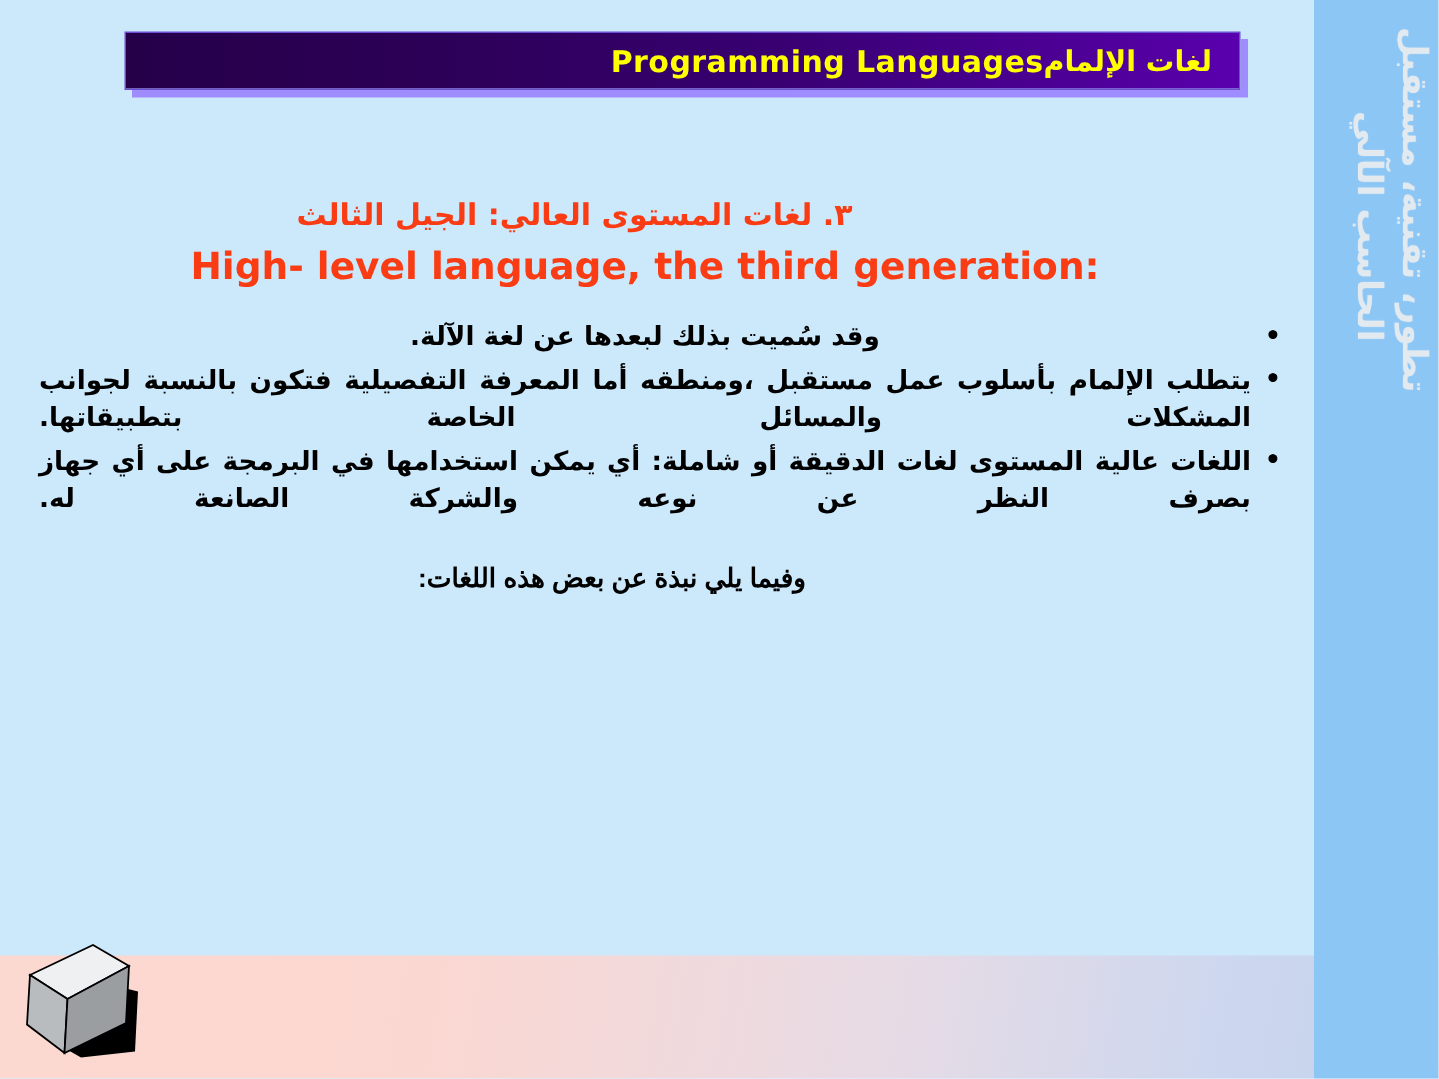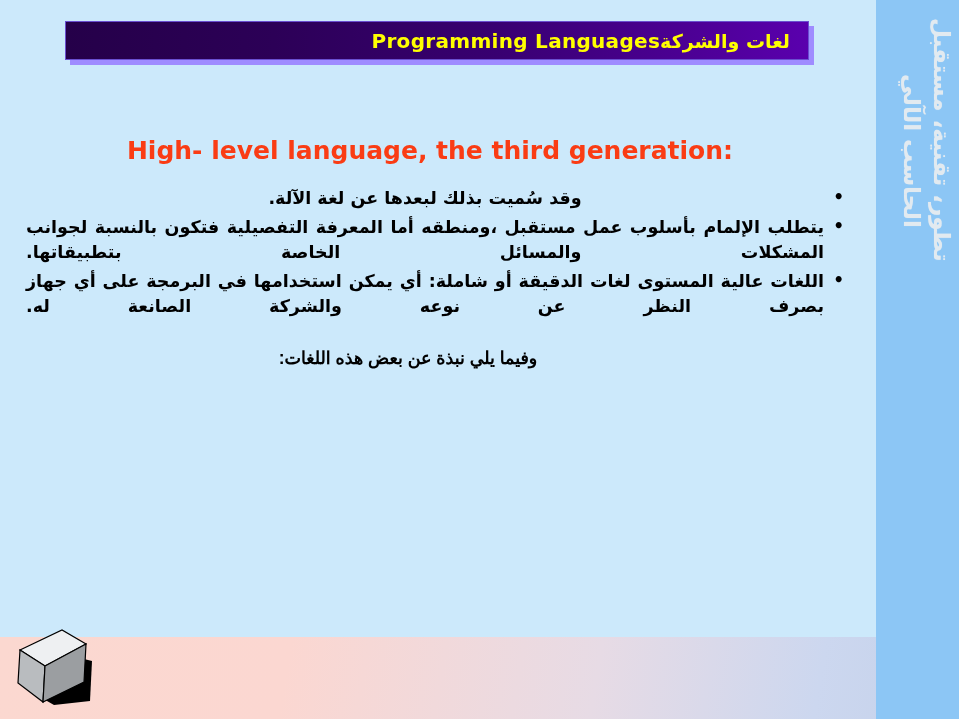--- a/index.html
+++ b/index.html
@@ -69,21 +69,21 @@
   #side-text-2 {
     top: 74px;
     right: 34px;
     font-size: 23px;
     letter-spacing: 1px;
   }
 
   
   #title-bar {
     position: absolute;
-    left: 65px;
+    left: 83px;
     top: 21px;
     width: 744px;
     height: 39px;
     background: linear-gradient(90deg, #250049 0%, #2c0057 28%, #380071 58%, #4d0096 85%, #5a00ae 100%);
     border: 1px solid #6a4fd0;
     box-sizing: border-box;
     box-shadow: 5px 5px 0 0 #9f8cff;
     display: flex;
     align-items: center;
     justify-content: flex-end;
@@ -134,21 +134,21 @@
     direction: ltr;
     text-align: center;
     margin: 6px 16px 0 0;
     padding: 0 0 0 0;
     line-height: 1.2;
   }
 
   #bullets {
     list-style: none;
     margin: 20px 0 0 0;
-    padding: 0 30px 0 26px;
+    padding: 0 20px 0 26px;
     direction: rtl;
   }
   #bullets li {
     position: relative;
     color: #000000;
     font-family: "DejaVu Sans", sans-serif;
     font-weight: bold;
     font-size: 17.5px;
     line-height: 1.46;
     text-align: justify;
@@ -201,25 +201,26 @@
 
   <div id="side-bar">
     <div id="side-bar-inner">
       <div class="side-text" id="side-text-1">تطور، تقنية، مستقبل</div>
       <div class="side-text" id="side-text-2">الحاسب الآلي</div>
     </div>
   </div>
 
   <div id="title-bar">
     <span id="title-latin">Programming Languages</span>
-    <span id="title-arabic">لغات والشركة</span>
+    <span id="title-arabic">لغات الإلمام</span>
   </div>
 
   <div id="content">
 
+    <h2 id="heading-ar">٣. لغات المستوى العالي: الجيل الثالث</h2>
 
     <h2 id="heading-en">High- level language, the third generation:</h2>
 
     <ul id="bullets">
       <li class="first-line">وقد سُميت بذلك لبعدها عن لغة الآلة.</li>
       <li>يتطلب الإلمام بأسلوب عمل مستقبل ،ومنطقه أما المعرفة التفصيلية فتكون بالنسبة لجوانب المشكلات والمسائل الخاصة بتطبيقاتها.</li>
       <li>اللغات عالية المستوى لغات الدقيقة أو شاملة: أي يمكن استخدامها في البرمجة على أي جهاز بصرف النظر عن نوعه والشركة الصانعة له.</li>
     </ul>
 
     <div id="closing">وفيما يلي نبذة عن بعض هذه اللغات:</div>

